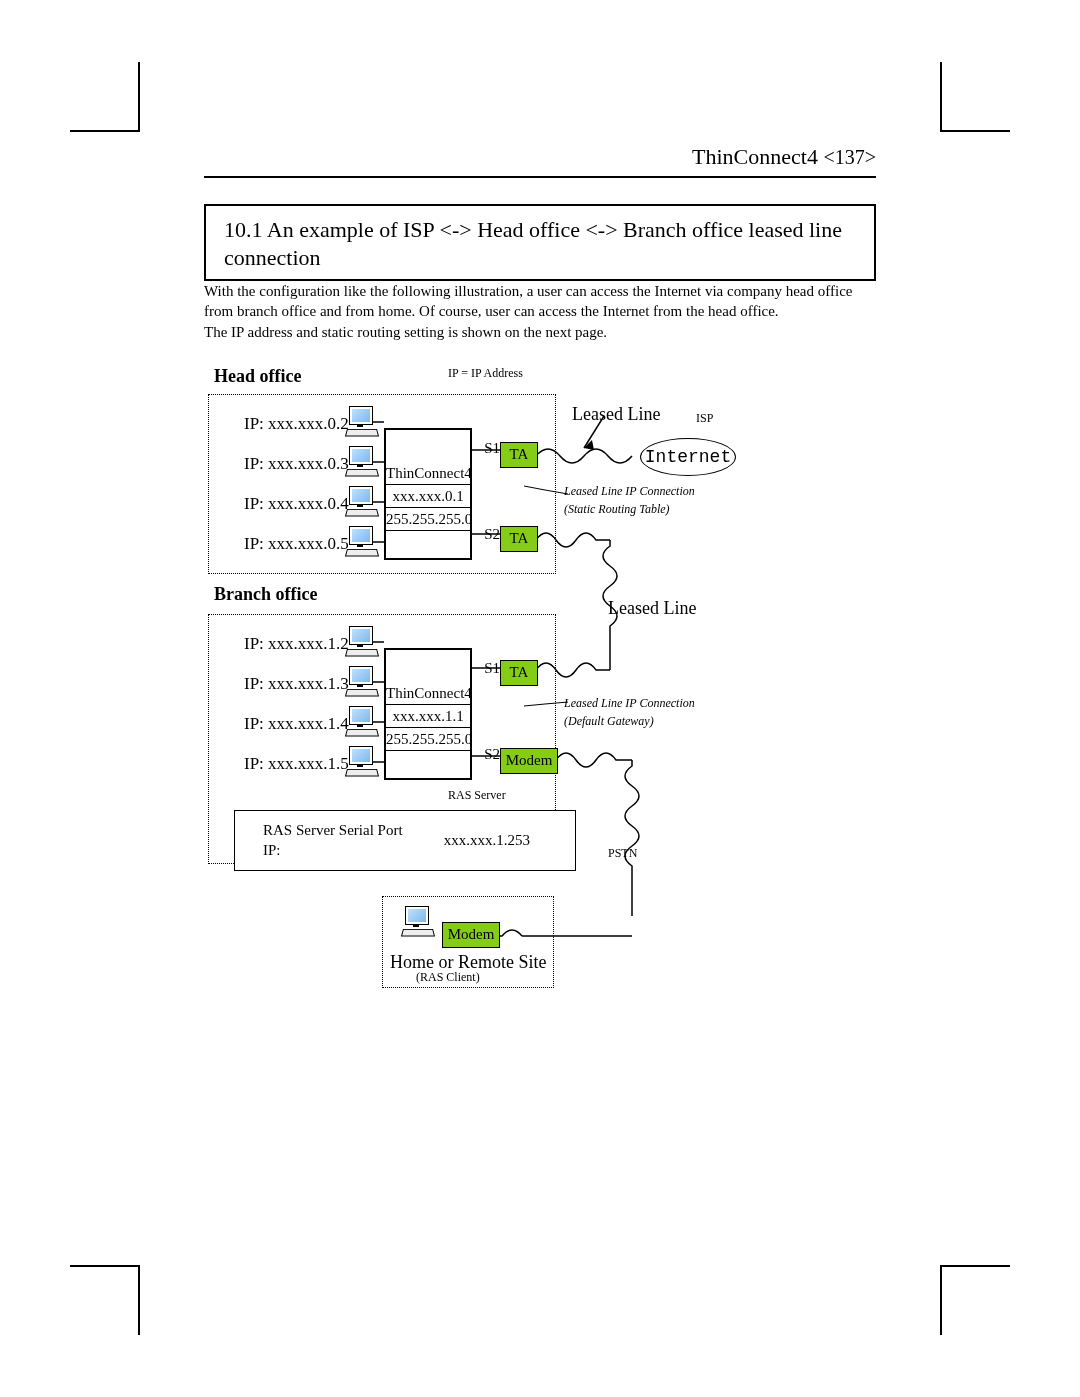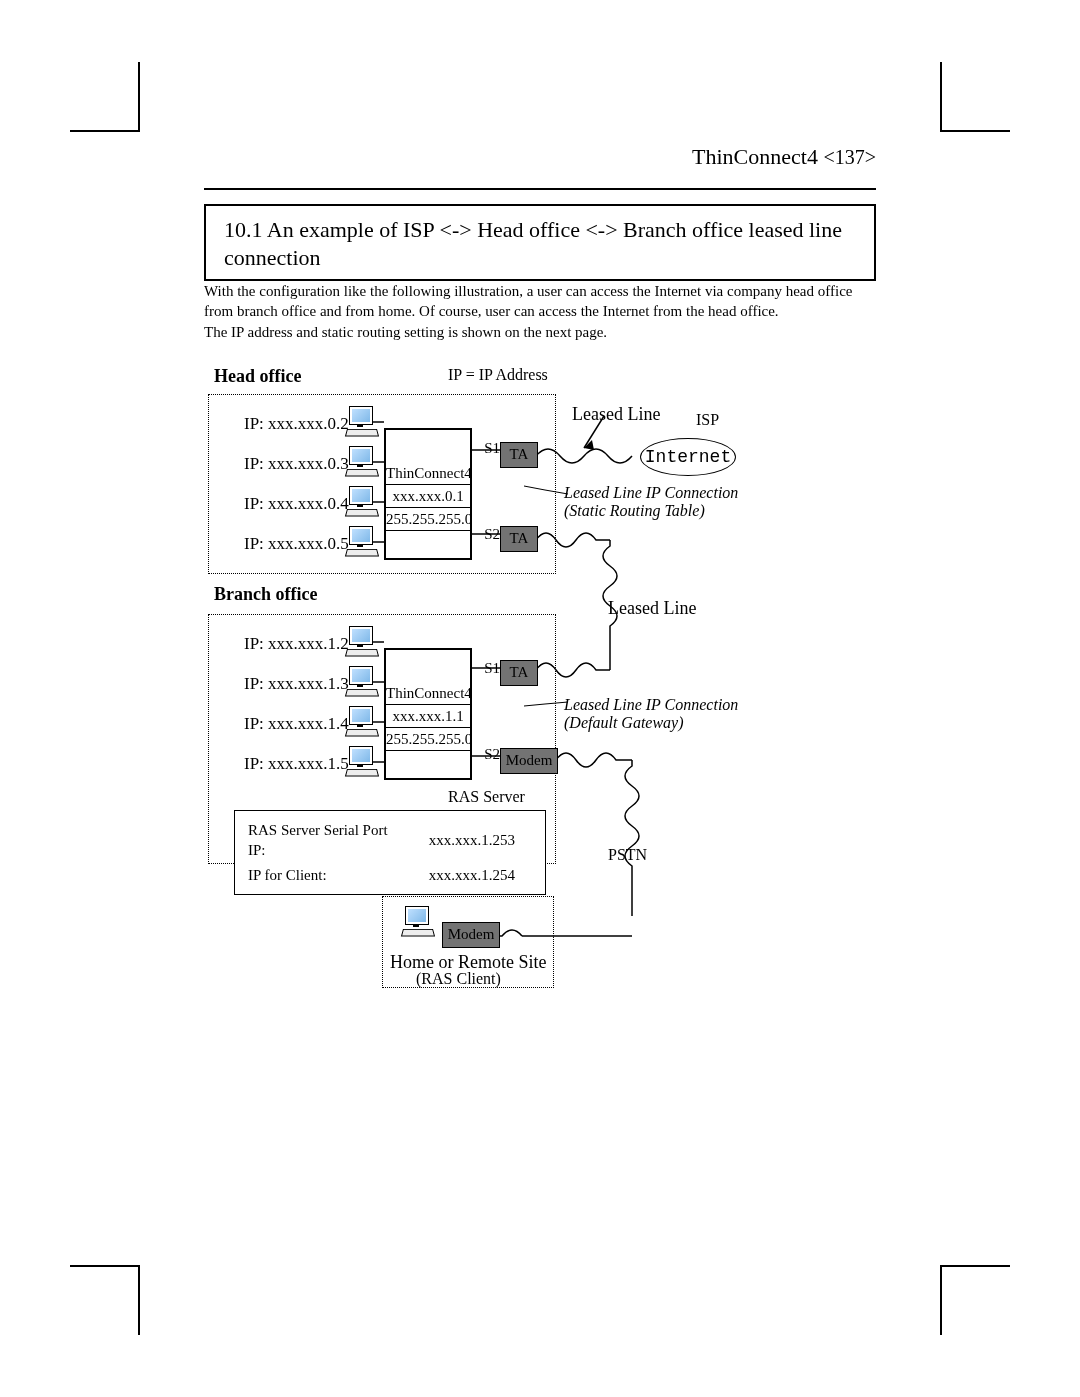--- a/index.html
+++ b/index.html
@@ -8,49 +8,49 @@
   .crop{position:absolute;border:2px solid #000}
   .crop.tl-v{left:138px;top:62px;width:0;height:70px;border-width:0 0 0 2px}
   .crop.tl-h{left:70px;top:130px;width:70px;height:0;border-width:2px 0 0 0}
   .crop.tr-v{right:138px;top:62px;width:0;height:70px;border-width:0 0 0 2px}
   .crop.tr-h{right:70px;top:130px;width:70px;height:0;border-width:2px 0 0 0}
   .crop.bl-v{left:138px;bottom:62px;width:0;height:70px;border-width:0 0 0 2px}
   .crop.bl-h{left:70px;bottom:130px;width:70px;height:0;border-width:2px 0 0 0}
   .crop.br-v{right:138px;bottom:62px;width:0;height:70px;border-width:0 0 0 2px}
   .crop.br-h{right:70px;bottom:130px;width:70px;height:0;border-width:2px 0 0 0}
   
-  .header{position:absolute;left:204px;right:204px;top:144px;border-bottom:2px solid #000;text-align:right;padding-bottom:18px;font-size:22px}
+  .header{position:absolute;left:204px;right:204px;top:144px;border-bottom:2px solid #000;text-align:right;padding-bottom:6px;font-size:22px}
   .header .pn{font-size:20px}
   
   .titlebox{position:absolute;left:204px;right:204px;top:204px;border:2px solid #000;padding:10px 12px 8px 18px;font-size:22px;line-height:1.25}
   
   .body{position:absolute;left:204px;right:204px;top:282px;font-size:15px;line-height:1.3}
   .body p{margin:0 0 2px 0}
   
   .diagram{position:absolute;left:204px;width:680px;top:366px;height:640px}
   .label{position:absolute;font-size:18px}
   .bold{font-weight:bold}
   .italic{font-style:italic}
-  .small{font-size:16px}
+  .small{font-size:12px}
   .sans{font-family:Liberation Mono, monospace}
   
   .dotbox{position:absolute;border:1px dotted #000}
   
   .router{position:absolute;border:2px solid #000;background:#fff}
   .router .rline{height:22px;line-height:22px;border-bottom:1px solid #000;font-size:15px;text-align:center}
   .router .rline:last-child{border-bottom:none}
   .router .port{position:absolute;right:-30px;width:28px;font-size:15px;text-align:right}
   
   .pcrow{position:absolute;left:12px;width:160px;height:36px}
   .pcrow .ip{position:absolute;left:28px;top:8px;font-size:17px}
   .pcrow .pc{position:absolute;right:0;top:0}
   
-  .smbox{position:absolute;border:1px solid #000;background:#737373;font-size:15px;text-align:center;line-height:22px;height:24px}
-  
-  .rasinfo{position:absolute;border:1px solid #000;background:#fff;padding:6px 10px;font-size:15px;line-height:1.35}
+  .smbox{position:absolute;border:1px solid #000;background:#84cc16;font-size:15px;text-align:center;line-height:22px;height:24px}
+  
+  .rasinfo{position:absolute;border:1px solid #000;background:#fff;padding:6px 25px;font-size:15px;line-height:1.35}
   .rasinfo table td{padding-right:18px}
   
   .internet{position:absolute;border:1px solid #000;border-radius:50%;width:94px;height:36px;text-align:center;line-height:36px;font-size:18px}
   
   .pc-icon{display:inline-block;width:30px;height:30px;position:relative}
   .pc-icon .mon{position:absolute;left:3px;top:0;width:22px;height:17px;border:1px solid #000;background:#fff}
   .pc-icon .mon::after{content:"";position:absolute;left:2px;top:2px;right:2px;bottom:2px;background:linear-gradient(135deg,#bfe0ff,#7fb8e8)}
   .pc-icon .stand{position:absolute;left:11px;top:18px;width:6px;height:3px;background:#000}
   .pc-icon .kb{position:absolute;left:0;top:22px;width:30px;height:7px;background:#eee;border:1px solid #000;transform:perspective(40px) rotateX(35deg)}
   
@@ -194,24 +194,20 @@
     <div class="label italic small" style="left:360px;top:330px">Leased Line IP Connection</div>
     <div class="label italic small" style="left:360px;top:348px">(Default Gateway)</div>
     <div class="label small" style="left:244px;top:422px">RAS Server</div>
     <div class="rasinfo" style="left:30px;top:444px;width:290px">
       <table>
         <tbody>
             <tr>
               <td>RAS Server Serial Port IP:</td>
               <td>xxx.xxx.1.253</td>
             </tr>
-        <tr>
-              <td>IP for Client:</td>
-              <td>xxx.xxx.1.254</td>
-            </tr>
       </tbody>
         </table>
     </div>
     <div class="label small" style="left:404px;top:480px">PSTN</div>
 
     <div class="dotbox" style="left:178px;top:530px;width:170px;height:90px"></div>
     <div style="position:absolute;left:198px;top:540px"><span class="pc-icon"><span class="mon"></span><span class="stand"></span><span class="kb"></span></span></div>
     <div class="smbox" style="left:238px;top:556px;width:56px">Modem</div>
     <div class="label" style="left:186px;top:586px">Home or Remote Site</div>
     <div class="label small" style="left:212px;top:604px">(RAS Client)</div>

